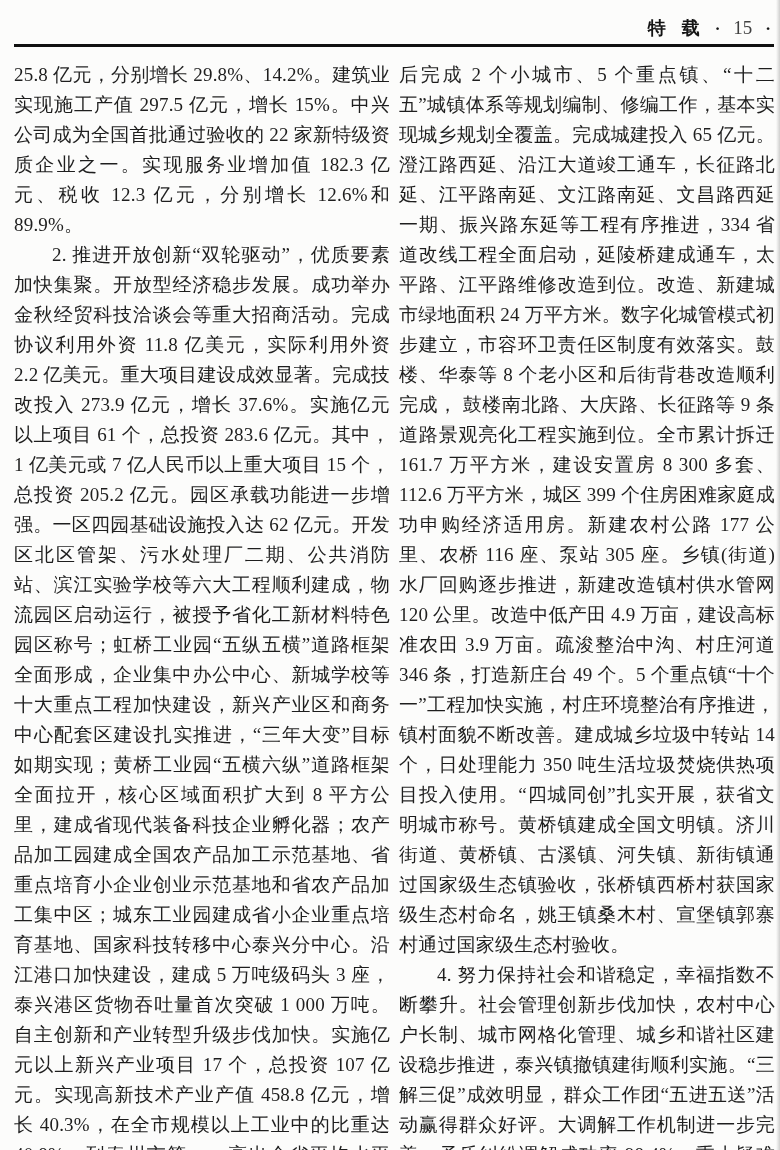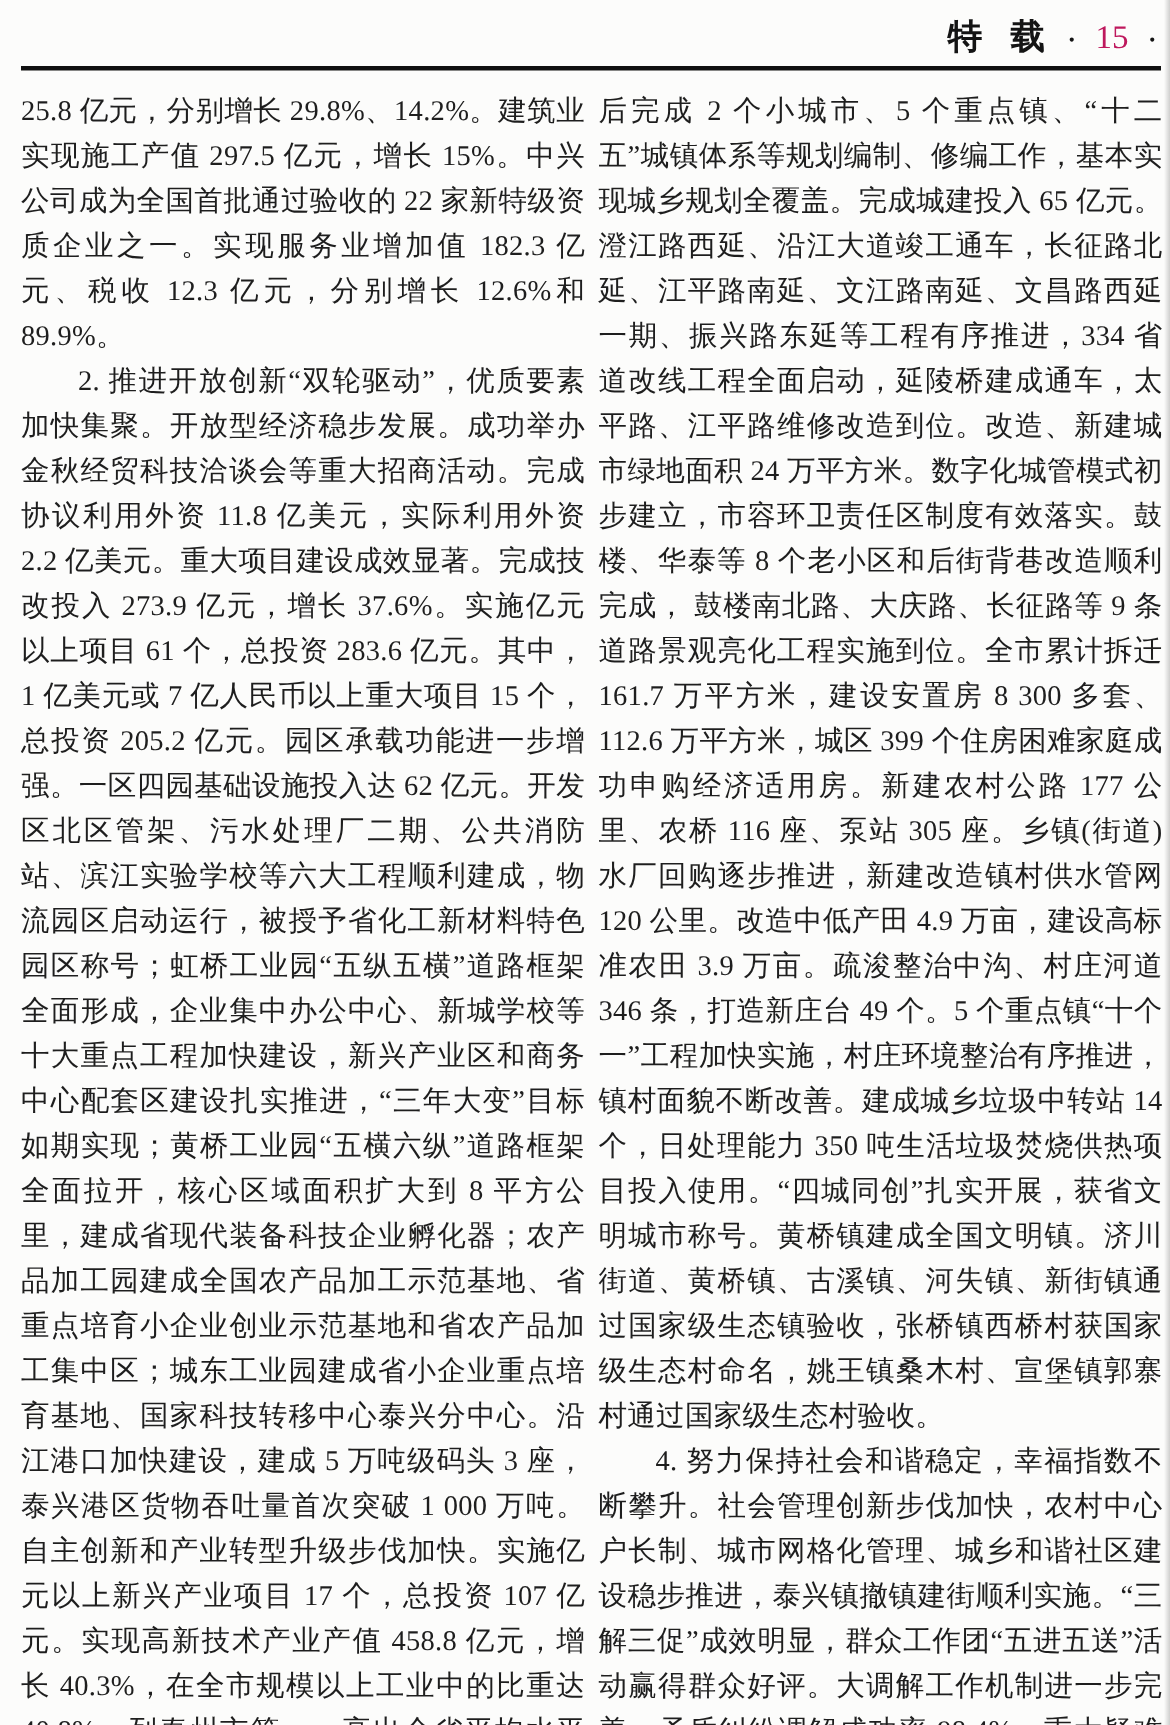--- a/index.html
+++ b/index.html
@@ -38,33 +38,33 @@
   }
   .header-inner {
     display: flex;
     align-items: baseline;
     gap: 13px;
     padding-bottom: 4px;
   }
   .section-title {
     font-family: "Liberation Sans", "DejaVu Sans", sans-serif;
     font-weight: bold;
-    font-size: 23px;
+    font-size: 18px;
     letter-spacing: 2px;
     color: #141414;
     white-space: pre;
   }
   .hdr-dot {
     font-size: 17px;
     font-weight: bold;
     color: #141414;
   }
   .page-num {
-    font-size: 22px;
-    color: #be185d;
+    font-size: 19px;
+    color: #404040;
   }
   .rule {
     height: 3px;
     background: #101010;
     margin-right: 1px;
   }
   .columns {
     display: flex;
     gap: 9px;
     margin-top: 13px;

